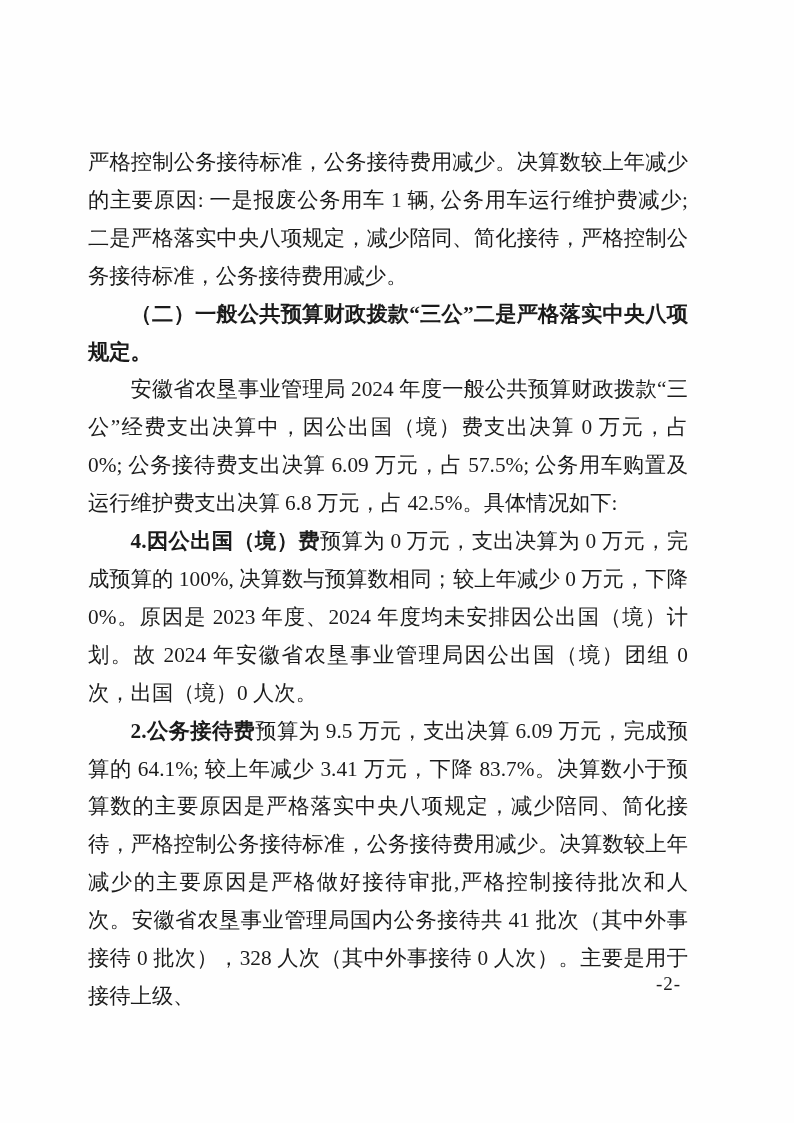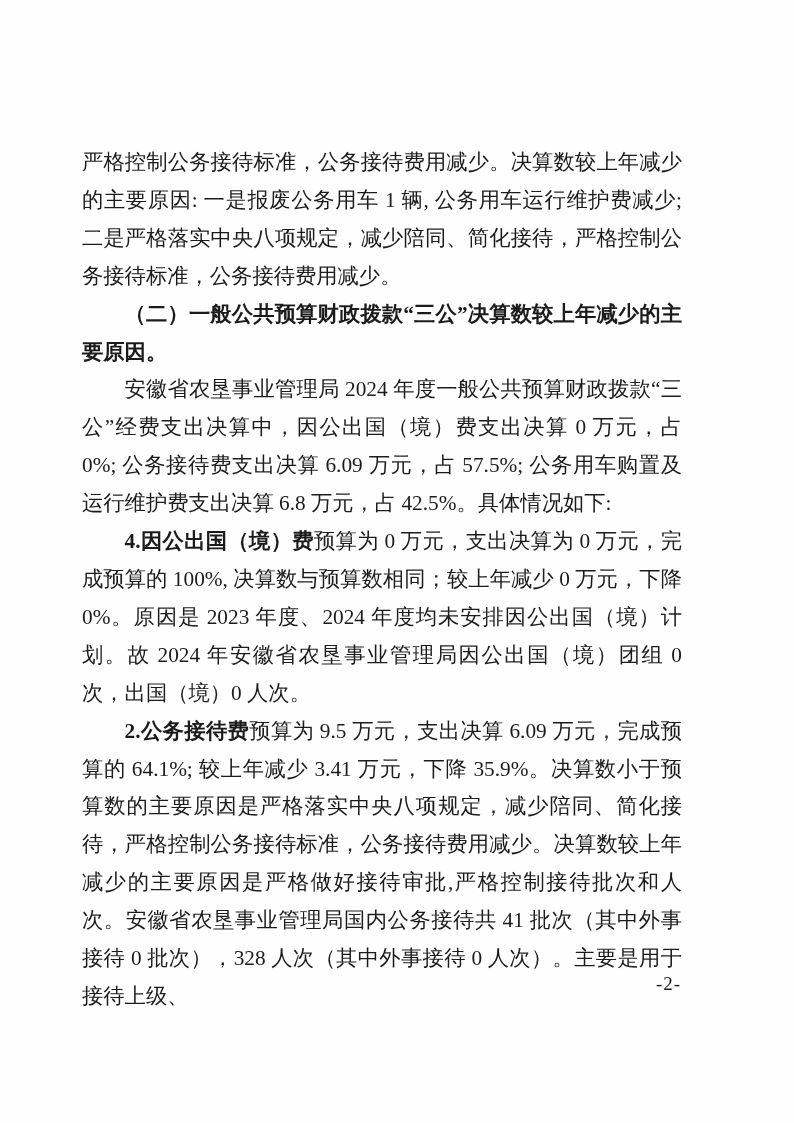--- a/index.html
+++ b/index.html
@@ -11,21 +11,21 @@
     position: relative;
     width: 794px;
     height: 1123px;
     background: #fefefe;
     overflow: hidden;
     font-family: "Liberation Serif", "DejaVu Serif", serif;
     color: #1b1b1b;
   }
   .content {
     position: absolute;
-    left: 82px;
+    left: 88px;
     top: 144px;
     width: 600px;
     font-size: 21.3px;
     line-height: 37.9px;
     text-align: justify;
   }
   .content p {
     margin: 0;
     padding: 0;
     text-indent: 2em;
@@ -47,19 +47,19 @@
     letter-spacing: 1px;
     color: #1b1b1b;
   }
 </style>
 </head>
 <body>
 
 <div class="page">
   <div class="content">
     <p class="no-indent">严格控制公务接待标准，公务接待费用减少。决算数较上年减少的主要原因: 一是报废公务用车 1 辆, 公务用车运行维护费减少; 二是严格落实中央八项规定，减少陪同、简化接待，严格控制公务接待标准，公务接待费用减少。</p>
-    <p class="heading">（二）一般公共预算财政拨款“三公”决算数较上年减少的主要原因。</p>
+    <p class="heading">（二）一般公共预算财政拨款“三公”二是严格落实中央八项规定。</p>
     <p>安徽省农垦事业管理局 2024 年度一般公共预算财政拨款“三公”经费支出决算中，因公出国（境）费支出决算 0 万元，占 0%; 公务接待费支出决算 6.09 万元，占 57.5%; 公务用车购置及运行维护费支出决算 6.8 万元，占 42.5%。具体情况如下:</p>
     <p><span class="lead">4.因公出国（境）费</span><span>预算为 0 万元，支出决算为 0 万元，完成预算的 100%, 决算数与预算数相同；较上年减少 0 万元，下降 0%。原因是 2023 年度、2024 年度均未安排因公出国（境）计划。故 2024 年安徽省农垦事业管理局因公出国（境）团组 0 次，出国（境）0 人次。</span></p>
-    <p><span class="lead">2.公务接待费</span><span>预算为 9.5 万元，支出决算 6.09 万元，完成预算的 64.1%; 较上年减少 3.41 万元，下降 35.9%。决算数小于预算数的主要原因是严格落实中央八项规定，减少陪同、简化接待，严格控制公务接待标准，公务接待费用减少。决算数较上年减少的主要原因是严格做好接待审批,严格控制接待批次和人次。安徽省农垦事业管理局国内公务接待共 41 批次（其中外事接待 0 批次），328 人次（其中外事接待 0 人次）。主要是用于接待上级、</span></p>
+    <p><span class="lead">2.公务接待费</span><span>预算为 9.5 万元，支出决算 6.09 万元，完成预算的 64.1%; 较上年减少 3.41 万元，下降 83.7%。决算数小于预算数的主要原因是严格落实中央八项规定，减少陪同、简化接待，严格控制公务接待标准，公务接待费用减少。决算数较上年减少的主要原因是严格做好接待审批,严格控制接待批次和人次。安徽省农垦事业管理局国内公务接待共 41 批次（其中外事接待 0 批次），328 人次（其中外事接待 0 人次）。主要是用于接待上级、</span></p>
   </div>
   <div class="page-number">-2-</div>
 </div>
 
 </body></html>

